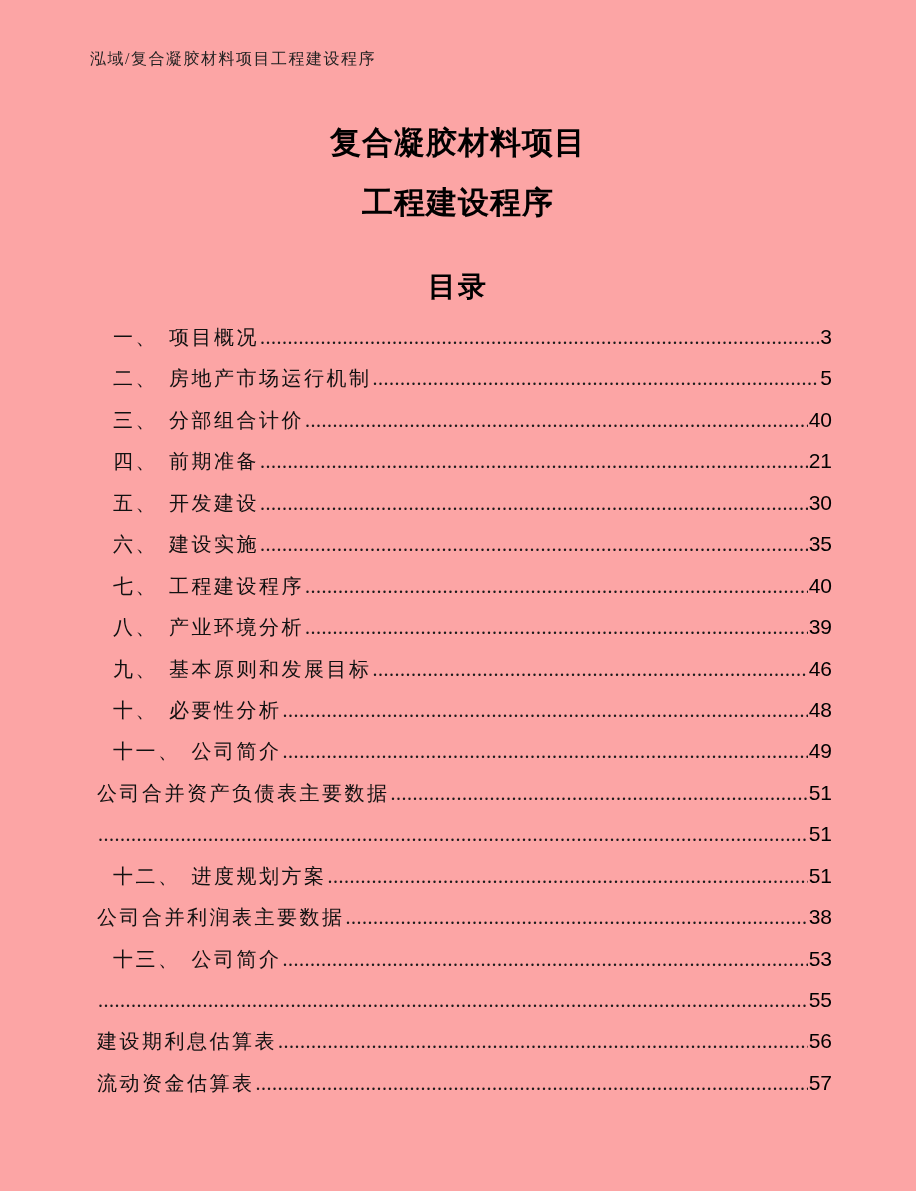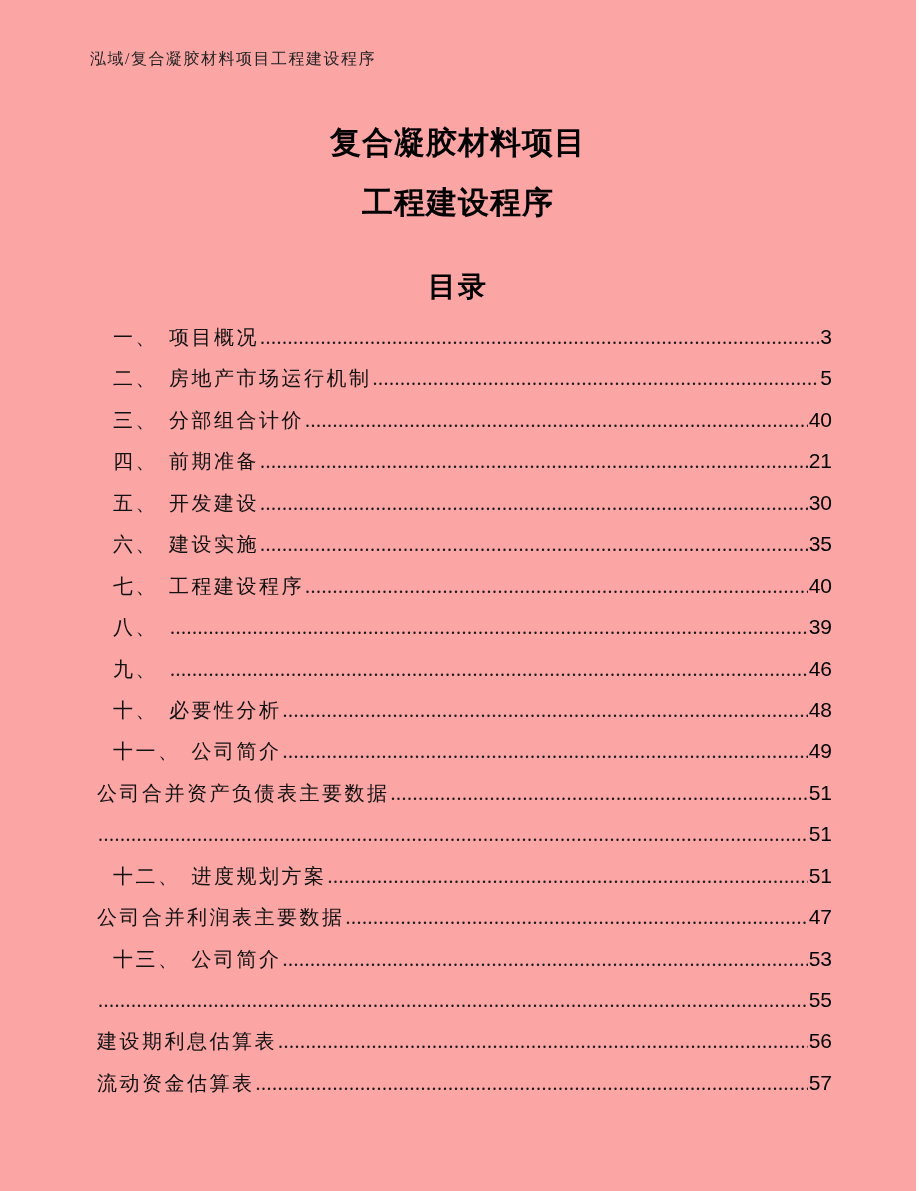--- a/index.html
+++ b/index.html
@@ -147,25 +147,27 @@
         <span class="toc-page">35</span>
       </div>
       <div class="toc-row lvl1">
         <span class="toc-num">七、</span>
         <span class="toc-label">工程建设程序</span>
         <span class="toc-dots">............................................................................................................................................................................................................................................................................................................</span>
         <span class="toc-page">40</span>
       </div>
       <div class="toc-row lvl1">
         <span class="toc-num">八、</span>
+        <span class="toc-label">产业环境分析</span>
         <span class="toc-dots">............................................................................................................................................................................................................................................................................................................</span>
         <span class="toc-page">39</span>
       </div>
       <div class="toc-row lvl1">
         <span class="toc-num">九、</span>
+        <span class="toc-label">基本原则和发展目标</span>
         <span class="toc-dots">............................................................................................................................................................................................................................................................................................................</span>
         <span class="toc-page">46</span>
       </div>
       <div class="toc-row lvl1">
         <span class="toc-num">十、</span>
         <span class="toc-label">必要性分析</span>
         <span class="toc-dots">............................................................................................................................................................................................................................................................................................................</span>
         <span class="toc-page">48</span>
       </div>
       <div class="toc-row lvl1">
@@ -185,21 +187,21 @@
       </div>
       <div class="toc-row lvl1">
         <span class="toc-num">十二、</span>
         <span class="toc-label">进度规划方案</span>
         <span class="toc-dots">............................................................................................................................................................................................................................................................................................................</span>
         <span class="toc-page">51</span>
       </div>
       <div class="toc-row">
         <span class="toc-label">公司合并利润表主要数据</span>
         <span class="toc-dots">............................................................................................................................................................................................................................................................................................................</span>
-        <span class="toc-page">47</span>
+        <span class="toc-page">38</span>
       </div>
       <div class="toc-row lvl1">
         <span class="toc-num">十三、</span>
         <span class="toc-label">公司简介</span>
         <span class="toc-dots">............................................................................................................................................................................................................................................................................................................</span>
         <span class="toc-page">53</span>
       </div>
       <div class="toc-row">
         <span class="toc-dots">............................................................................................................................................................................................................................................................................................................</span>
         <span class="toc-page">55</span>

